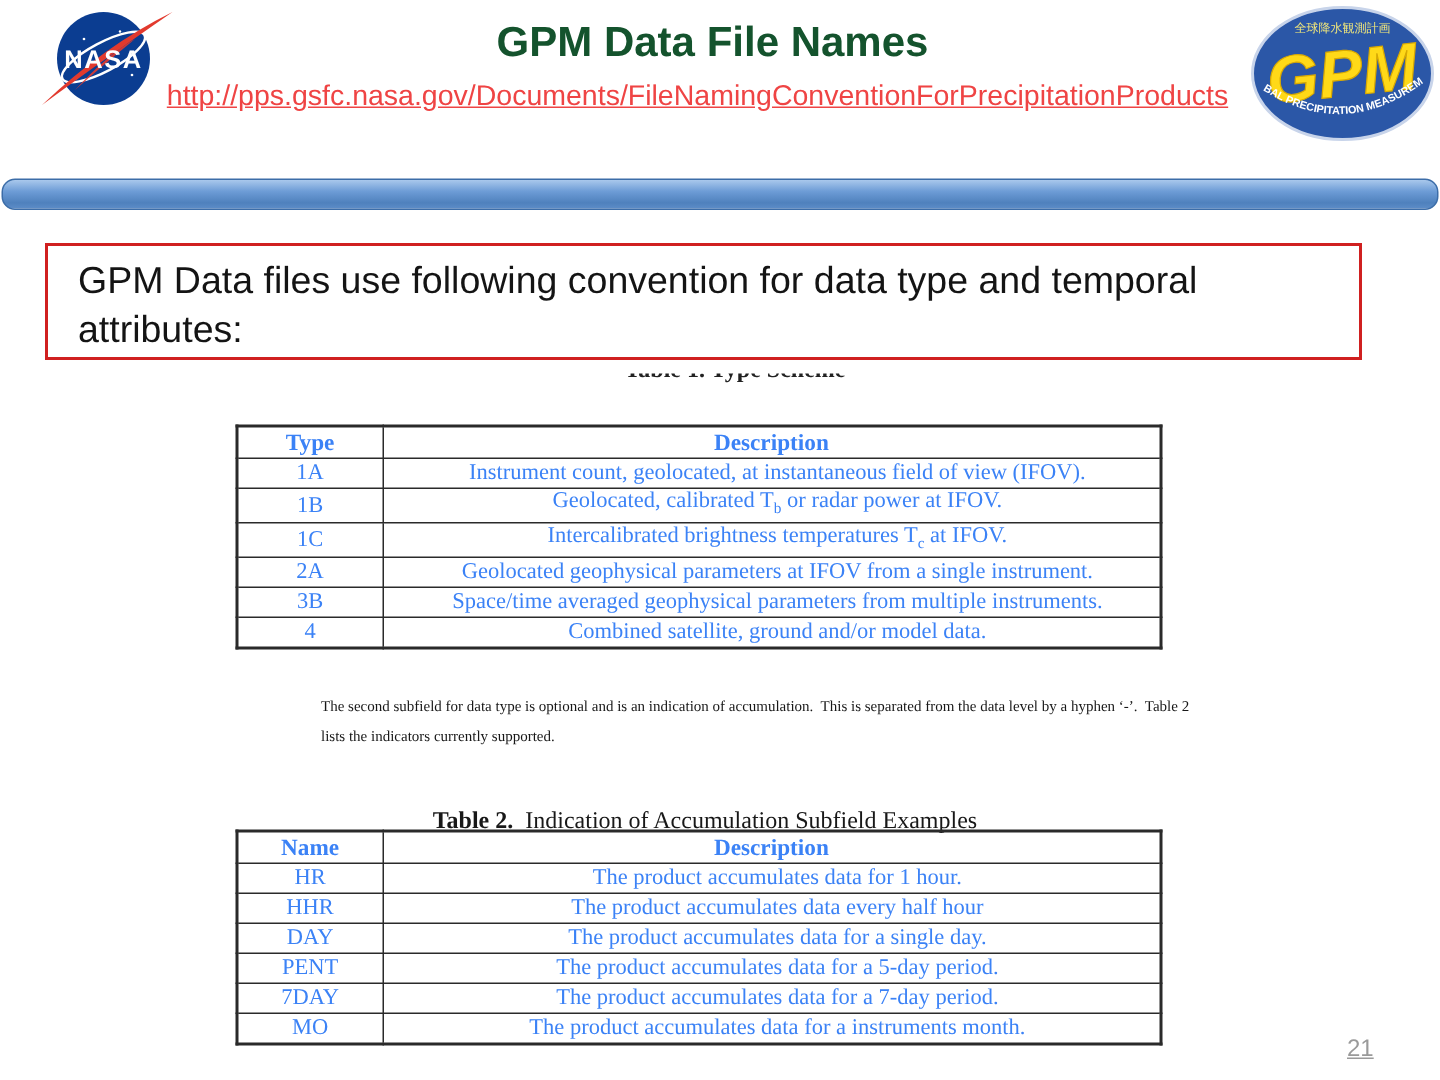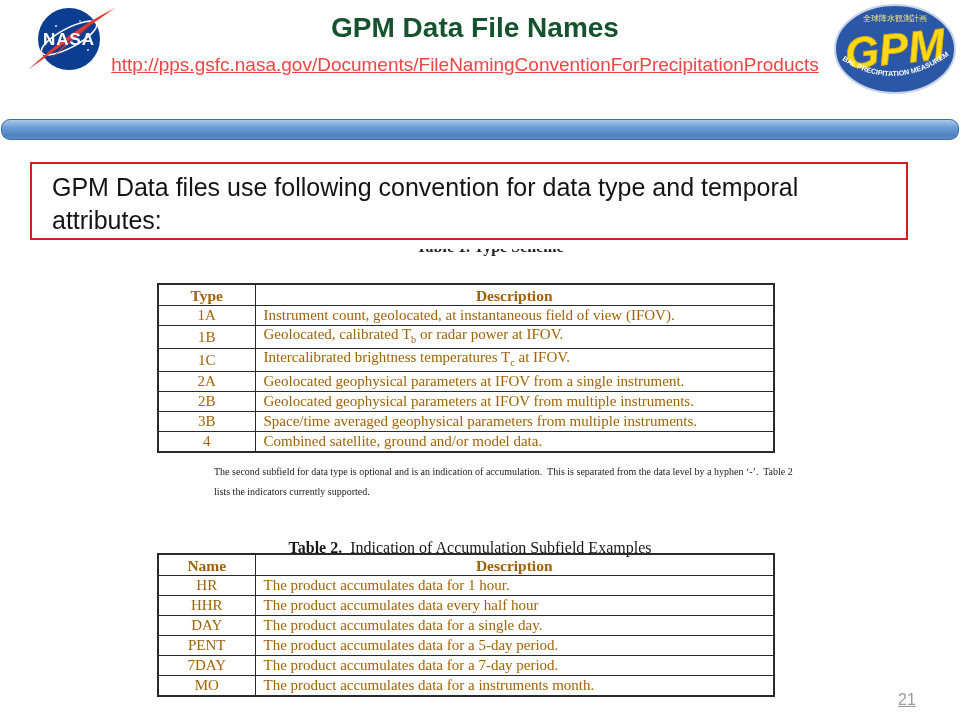--- a/index.html
+++ b/index.html
@@ -43,25 +43,25 @@
   }
   table.doc-table{
     position:absolute;left:157px;width:618px;border-collapse:collapse;
     border:2px solid #2a2a2a;table-layout:fixed;
   }
   #table1{top:283px;}
   #table2{top:553px;}
   table.doc-table th,table.doc-table td{
     border:1px solid #2a2a2a;height:19px;padding:0;
     font-family:"Liberation Serif",serif;font-size:15px;line-height:17px;
-    color:#a16207;overflow:hidden;white-space:nowrap;
+    color:#3b82f6;overflow:hidden;white-space:nowrap;
   }
   table.doc-table th{font-weight:bold;font-size:15.5px;text-align:center;height:20px;}
   table.doc-table td.col-type{text-align:center;width:95px;}
-  table.doc-table td.col-desc{text-align:left;padding-left:8px;font-family:Liberation Serif, serif;}
+  table.doc-table td.col-desc{text-align:center;padding-left:8px;font-family:Liberation Serif, serif;}
   table.doc-table col.c1{width:97px;}
   sub{font-size:0.68em;}
   .between-par{
     position:absolute;left:167px;top:462px;width:592px;
     font-size:10px;line-height:19.5px;white-space:pre-wrap;margin-left:47px;
   }
   .t2-caption{
     position:absolute;left:157px;top:521px;width:618px;text-align:center;
     font-size:16px;white-space:pre-wrap;
   }
@@ -134,24 +134,20 @@
       </tr>
       <tr>
         <td class="col-type">1C</td>
         <td class="col-desc">Intercalibrated brightness temperatures T<sub>c</sub> at IFOV.</td>
       </tr>
       <tr>
         <td class="col-type">2A</td>
         <td class="col-desc">Geolocated geophysical parameters at IFOV from a single instrument.</td>
       </tr>
       <tr>
-        <td class="col-type">2B</td>
-        <td class="col-desc">Geolocated geophysical parameters at IFOV from multiple instruments.</td>
-      </tr>
-      <tr>
         <td class="col-type">3B</td>
         <td class="col-desc">Space/time averaged geophysical parameters from multiple instruments.</td>
       </tr>
       <tr>
         <td class="col-type">4</td>
         <td class="col-desc">Combined satellite, ground and/or model data.</td>
       </tr>
     </tbody>
 </table>
 

